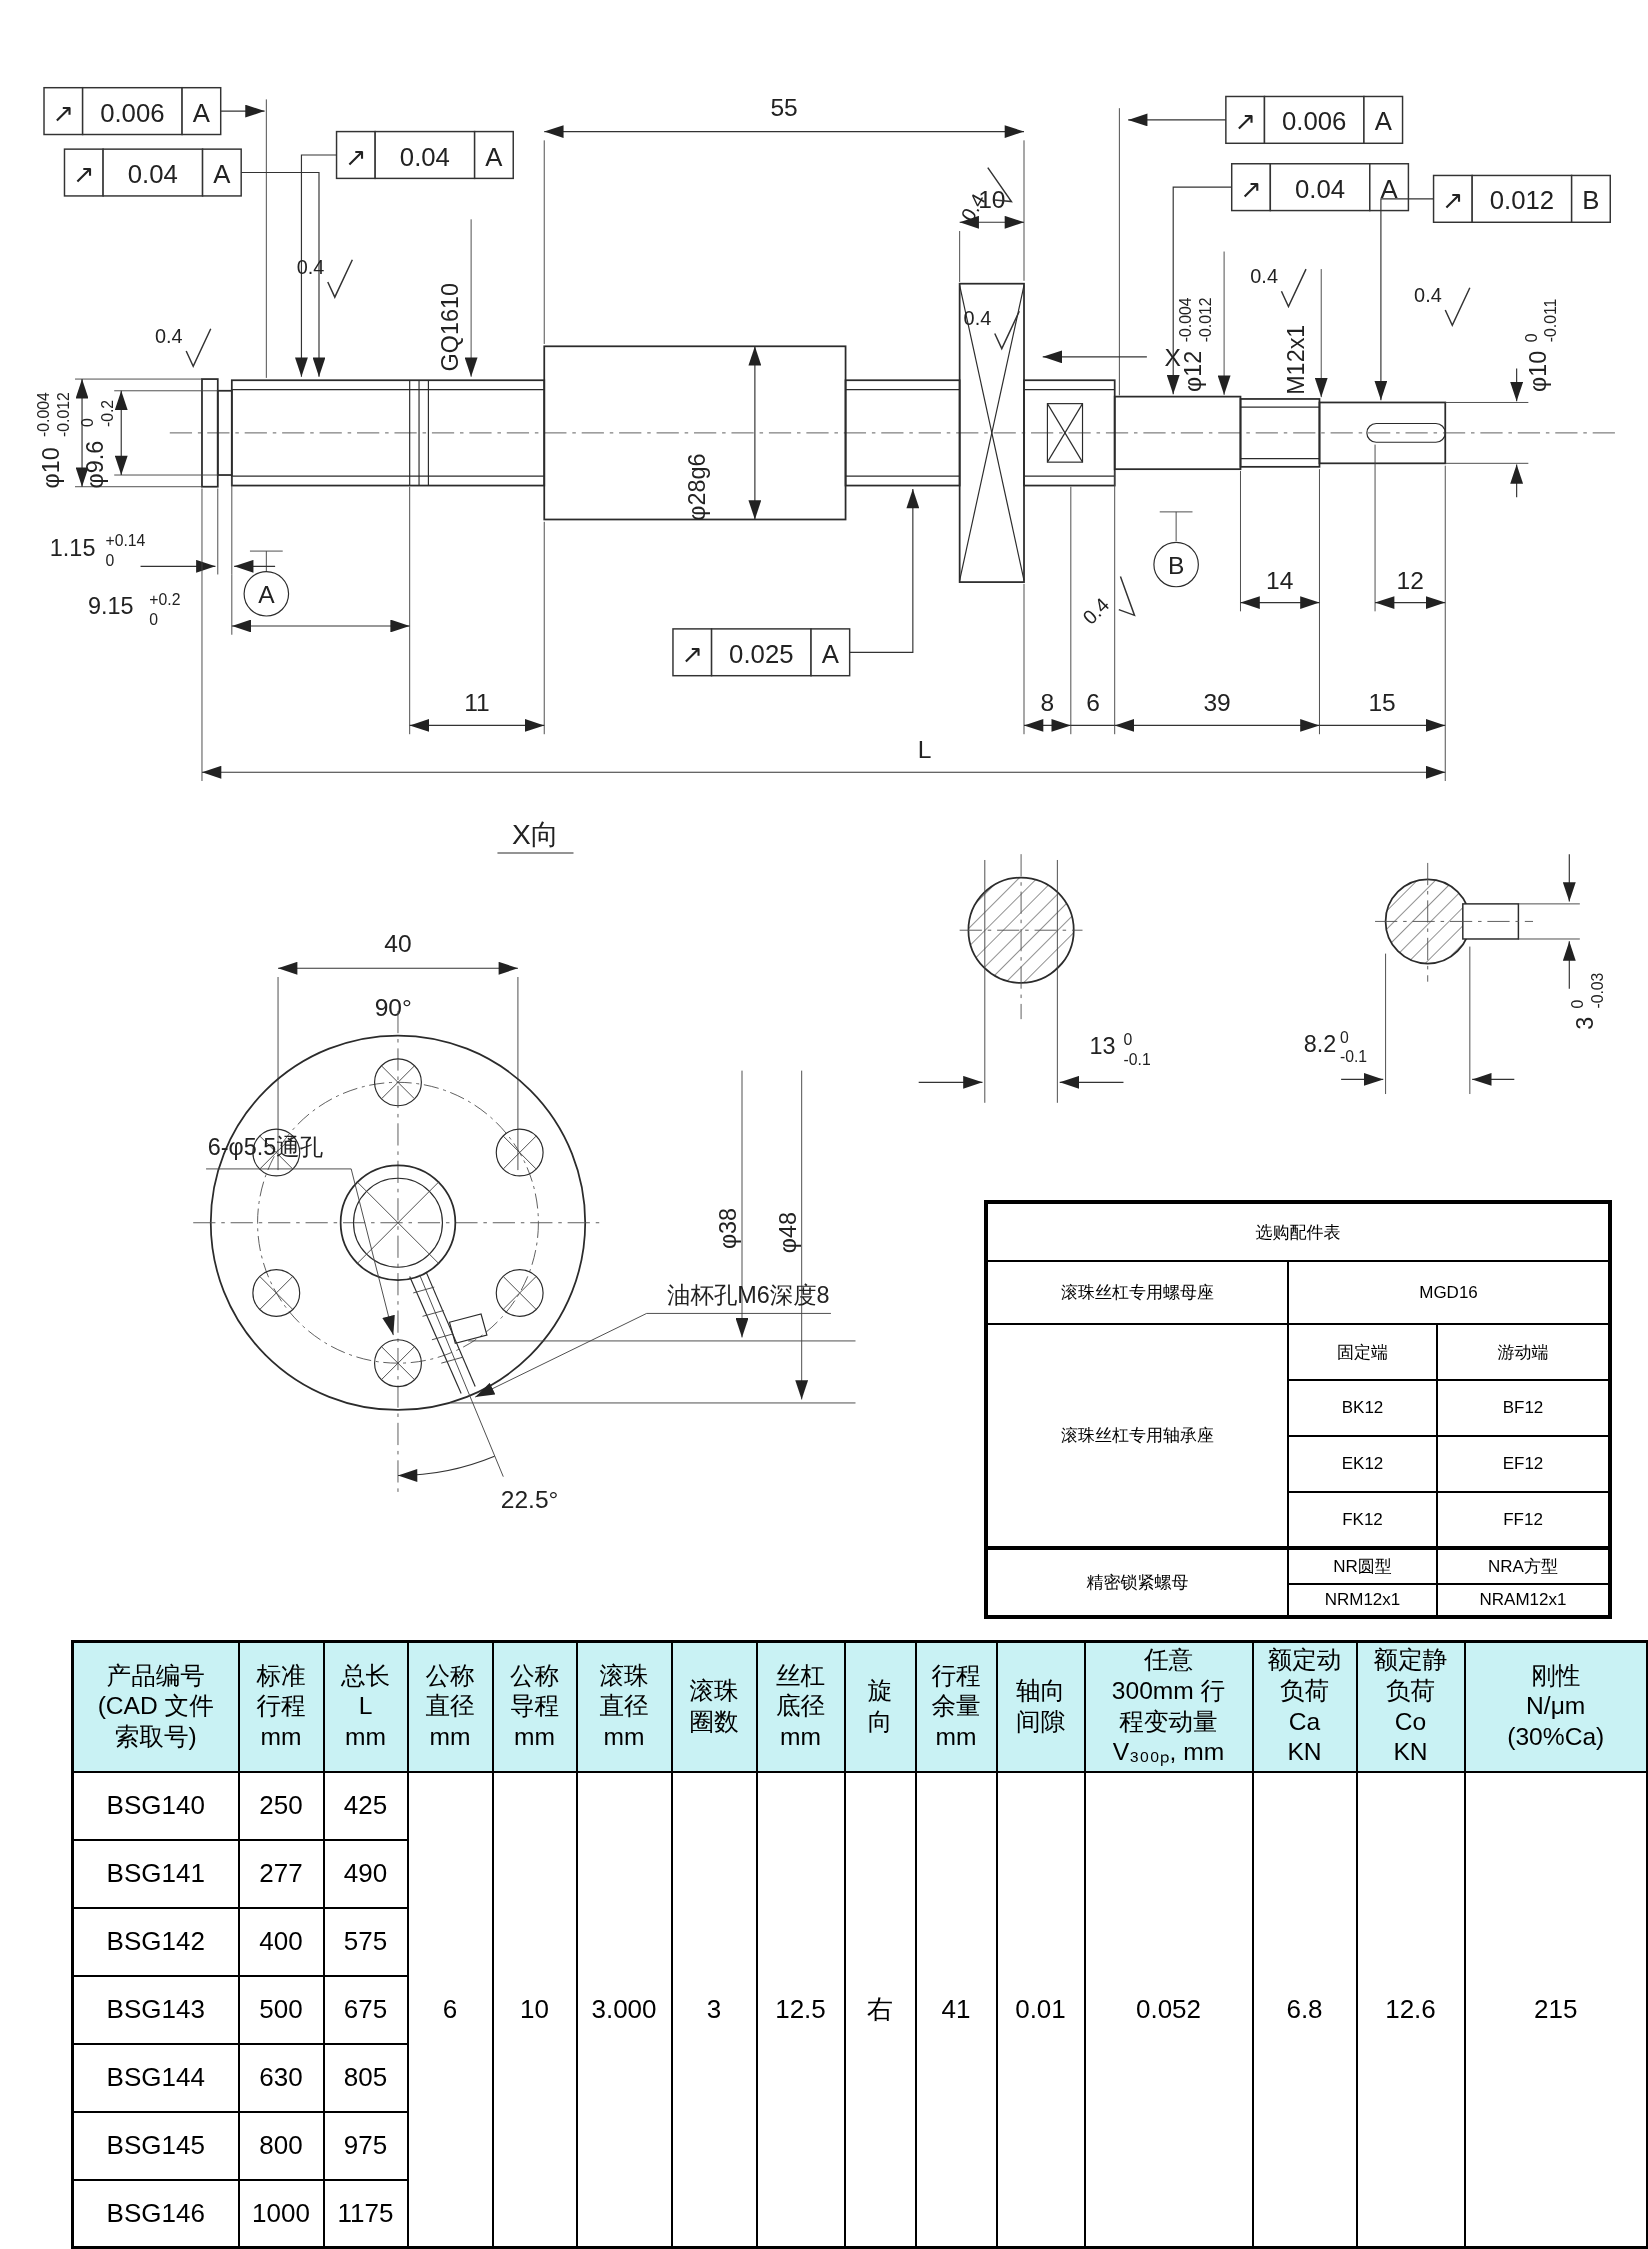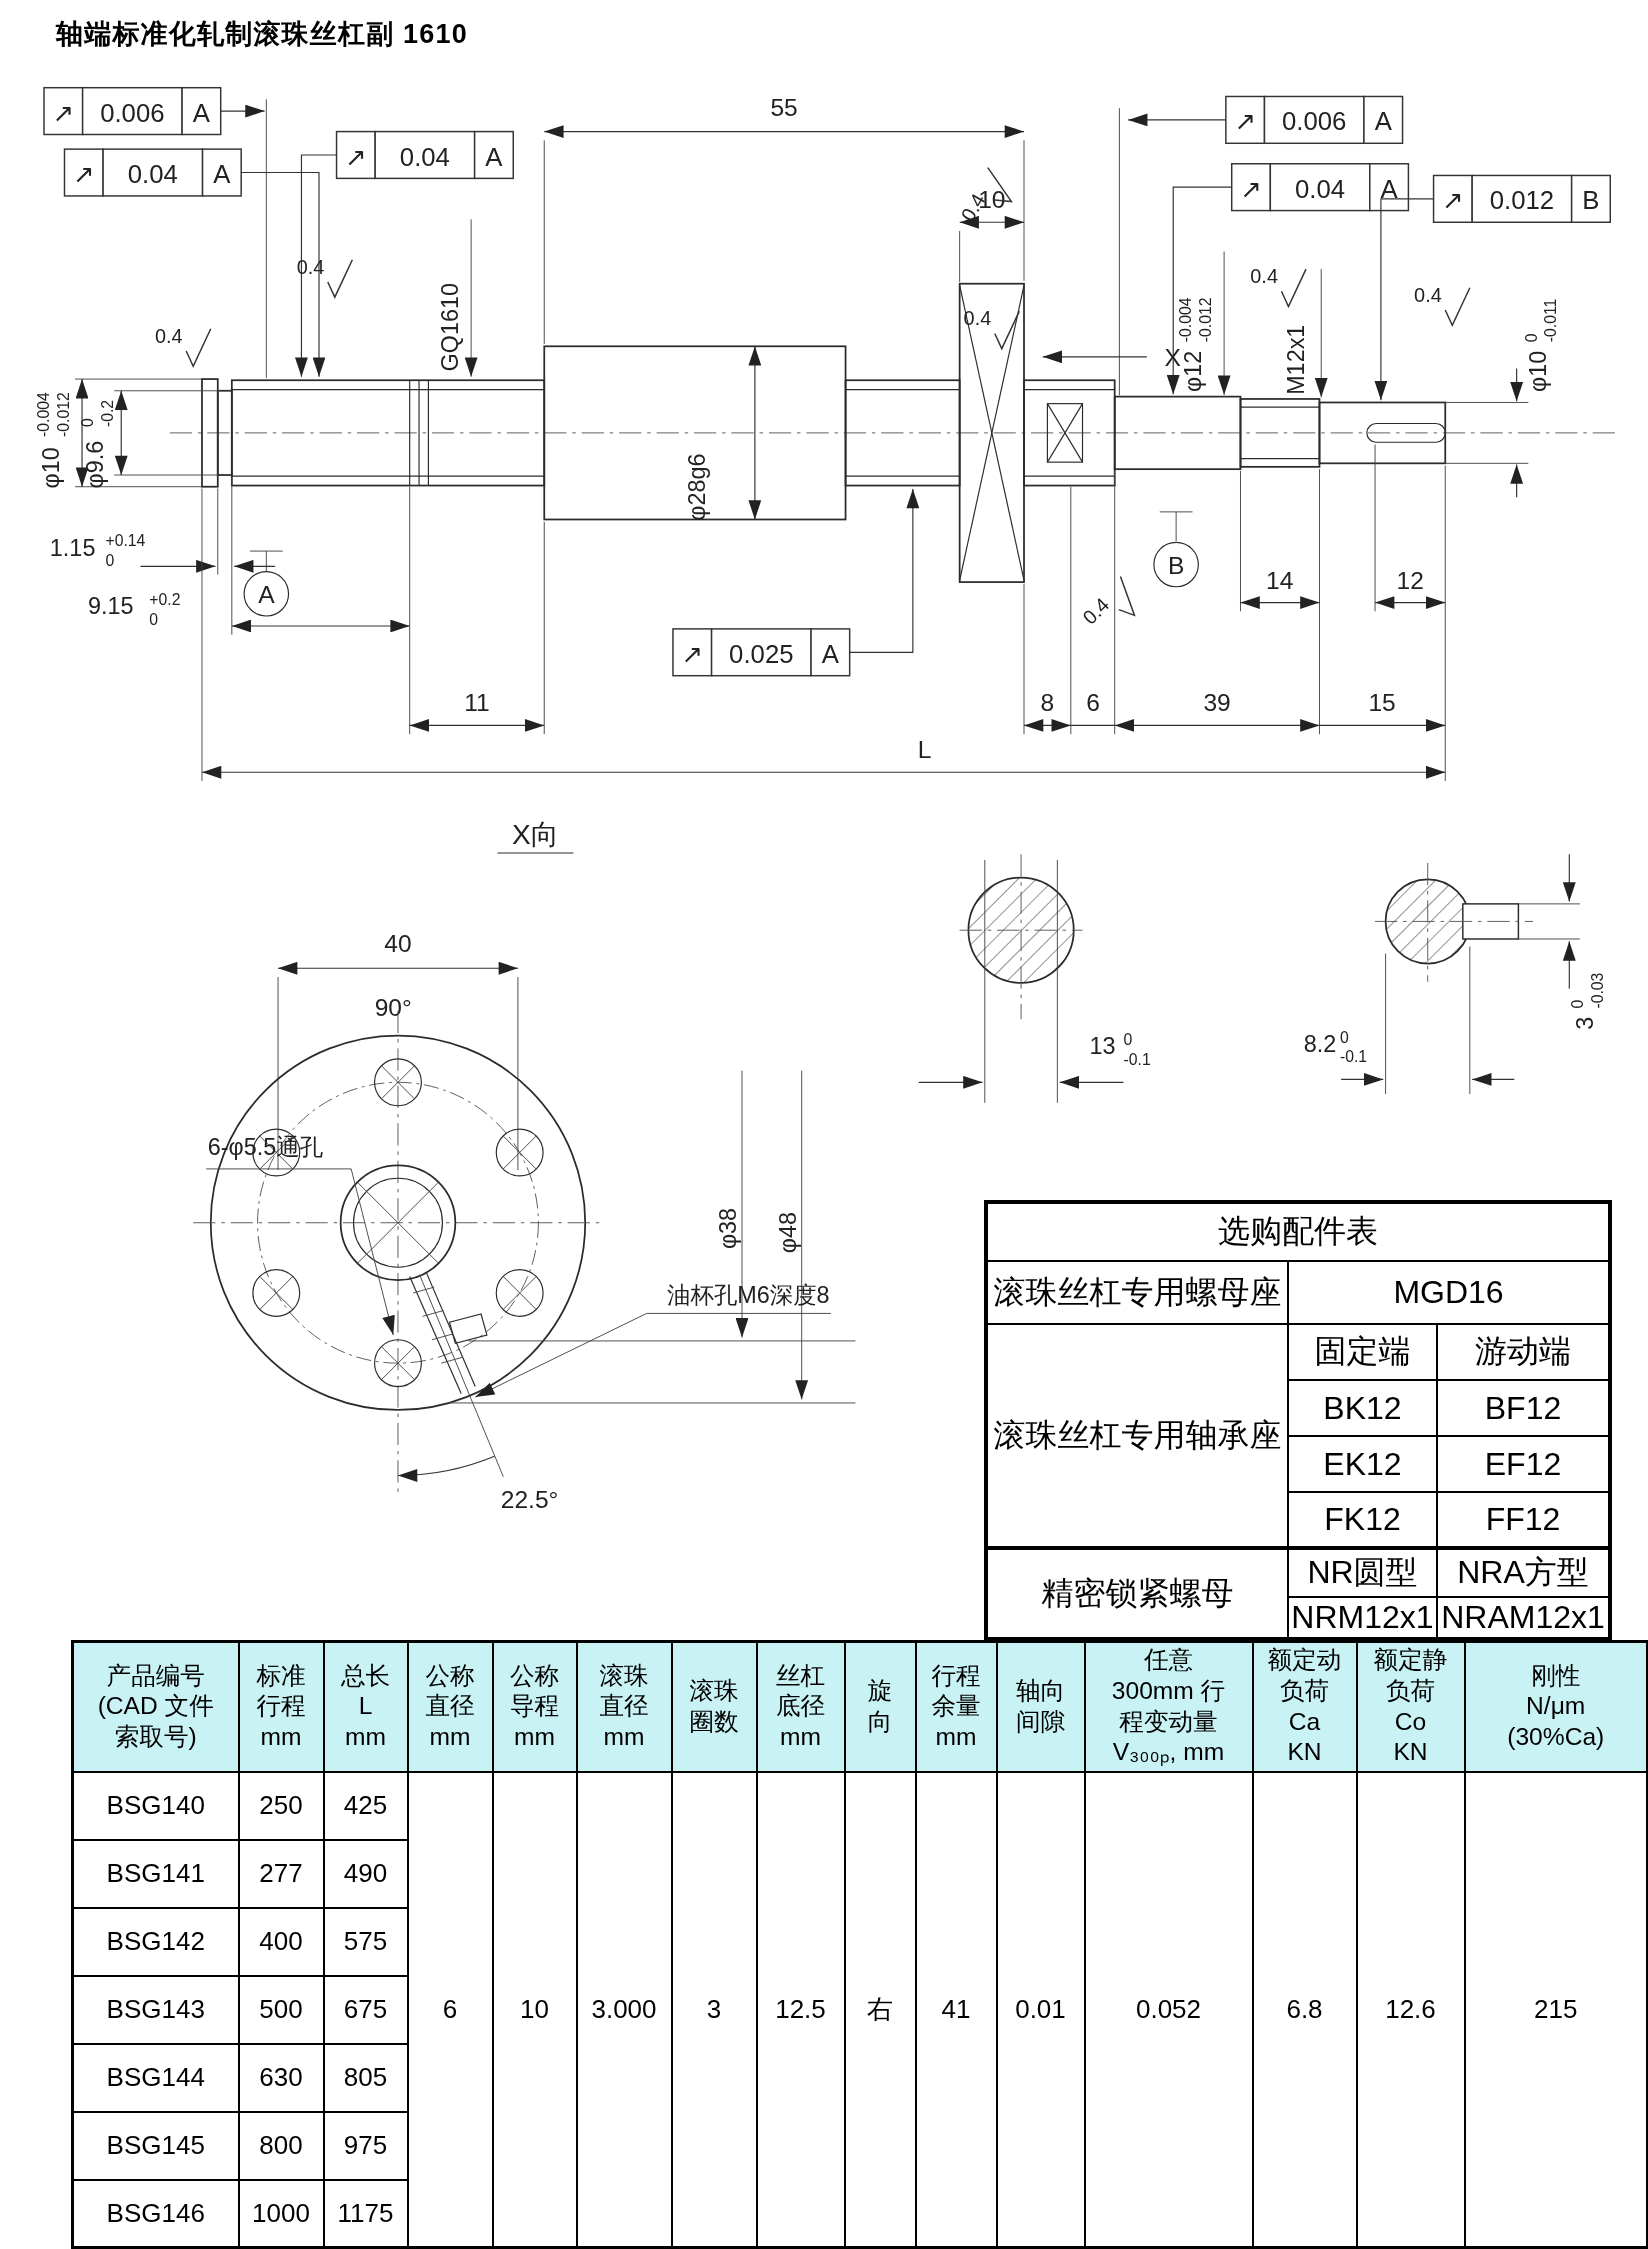--- a/index.html
+++ b/index.html
@@ -22,32 +22,31 @@
   .sfv{font-size:34px}
   .cn{font-size:40px}
   .vt{font-size:48px}
   .hatchc{stroke:#2b2b2b;stroke-width:3}
   
   table{border-collapse:collapse;table-layout:fixed;background:#fff;}
   td,th{border:2.3px solid #000;text-align:center;vertical-align:middle;
         font-family:"Liberation Sans",sans-serif;white-space:pre-line;overflow:hidden;}
   #acc{position:absolute;left:984px;top:1200px;}
   #acc table{width:624px;border:4.1px solid #000;}
-  #acc td{font-size:32px;}
+  #acc td{font-size:17px;}
   .thickTop{border-top:4.1px solid #000;}
   #spec{position:absolute;left:35px;top:1640px;margin-left:36px;}
   #spec table{width:1575px;border:3.5px solid #000;}
   #spec th{font-size:24.6px;font-weight:normal;background:#c9f2f4;line-height:1.25;}
   #spec td{font-size:26px;}
 </style>
 </head>
 <body>
 <div id="page">
 
-<div id="title">轴端标准化轧制滚珠丝杠副 1610</div>
 
 <svg width="1649" height="1568" viewBox="0 0 2818 2680">
   <defs>
     <marker id="arr" viewBox="0 0 12 8" refX="12" refY="4" markerWidth="34" markerHeight="22" markerUnits="userSpaceOnUse" orient="auto-start-reverse">
       <path d="M0,0 L12,4 L0,8 z" fill="#222"></path>
     </marker>
     <pattern id="hatch" width="22" height="22" patternUnits="userSpaceOnUse" patternTransform="rotate(45)">
       <rect width="22" height="22" fill="#fff"></rect>
       <line x1="0" y1="0" x2="0" y2="22" stroke="#444" stroke-width="2"></line>
     </pattern>

